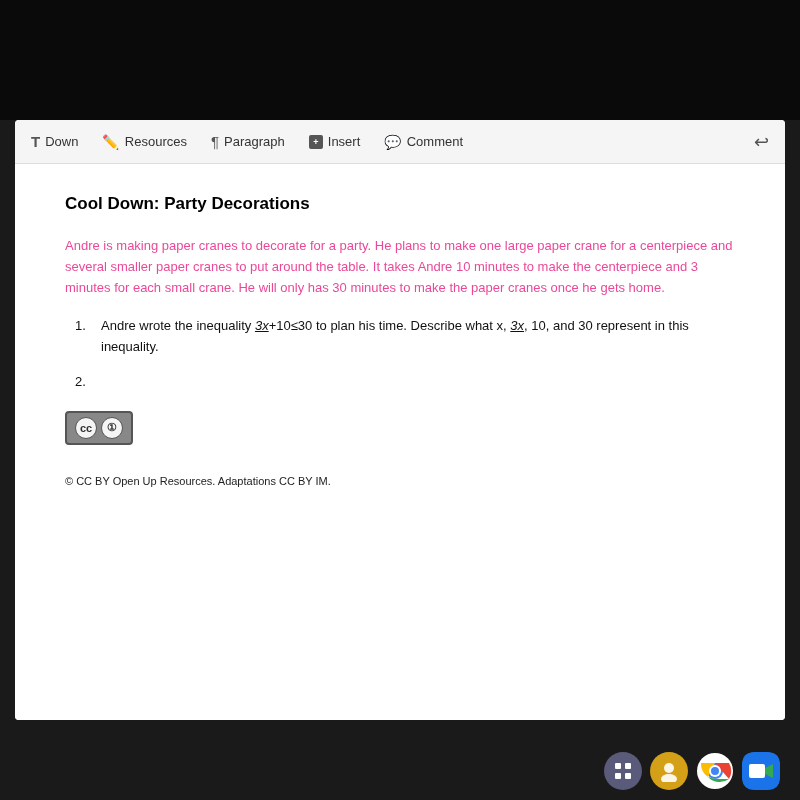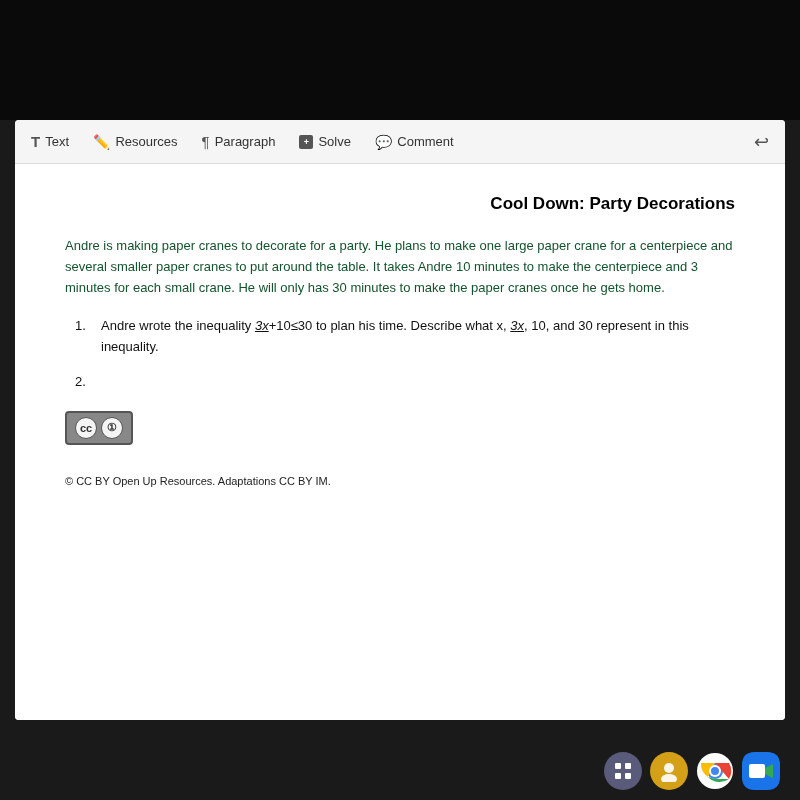--- a/index.html
+++ b/index.html
@@ -75,31 +75,31 @@
 
     
     .doc-content {
       padding: 30px 50px;
       background: #fff;
       height: calc(100% - 44px);
       overflow-y: auto;
     }
 
     .doc-title {
-      text-align: right;
+      text-align: left;
       font-size: 17px;
       font-weight: bold;
       margin-bottom: 22px;
       color: #000;
     }
 
     .doc-paragraph {
       font-size: 13px;
       line-height: 1.6;
-      color: #14532d;
+      color: #ec4899;
       margin-bottom: 18px;
     }
 
     .doc-list {
       margin-left: 10px;
       margin-bottom: 18px;
     }
 
     .doc-list-item {
       font-size: 13px;
@@ -201,35 +201,35 @@
 <body>
 
 <div class="black-bar-top"></div>
 <div class="black-bar-bottom"></div>
 
 <div class="screen-area">
 
   <div class="toolbar">
     <div class="toolbar-item">
       <span class="icon" style="font-weight:bold; font-size:15px;">T</span>
-      <span>Text</span>
+      <span>Down</span>
     </div>
     <div class="toolbar-item">
       <span class="icon">✏️</span>
       <span>Resources</span>
     </div>
     <div class="toolbar-item">
       <span class="icon" style="font-size:15px;">¶</span>
       <span>Paragraph</span>
     </div>
     <div class="toolbar-item">
       <span class="icon" style="display:inline-block;width:14px;height:14px;background:#555;border-radius:2px;position:relative;">
         <span style="position:absolute;top:50%;left:50%;transform:translate(-50%,-50%);color:white;font-size:9px;font-weight:bold;">+</span>
       </span>
-      <span>Solve</span>
+      <span>Insert</span>
     </div>
     <div class="toolbar-item">
       <span class="icon">💬</span>
       <span>Comment</span>
     </div>
     <div class="toolbar-separator"></div>
     <div class="undo-arrow">↩</div>
   </div>
 
   <div class="doc-content">

